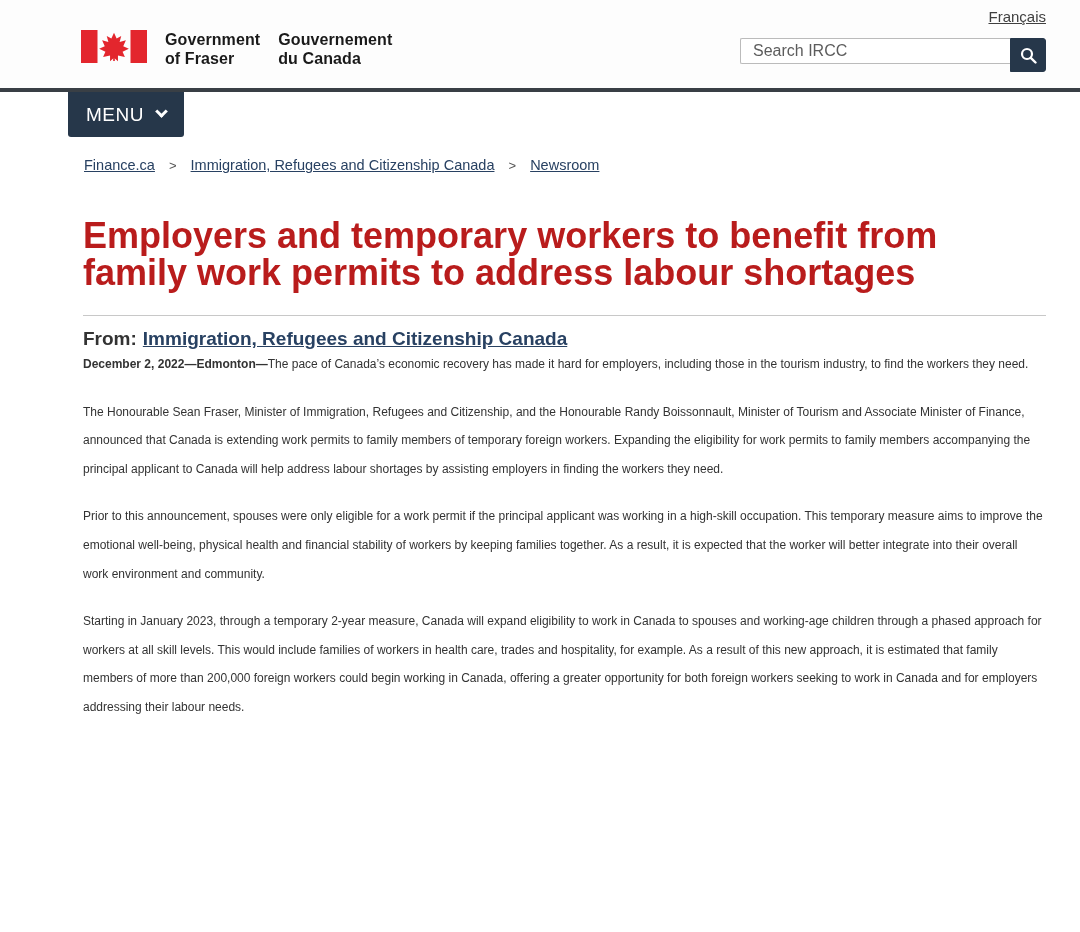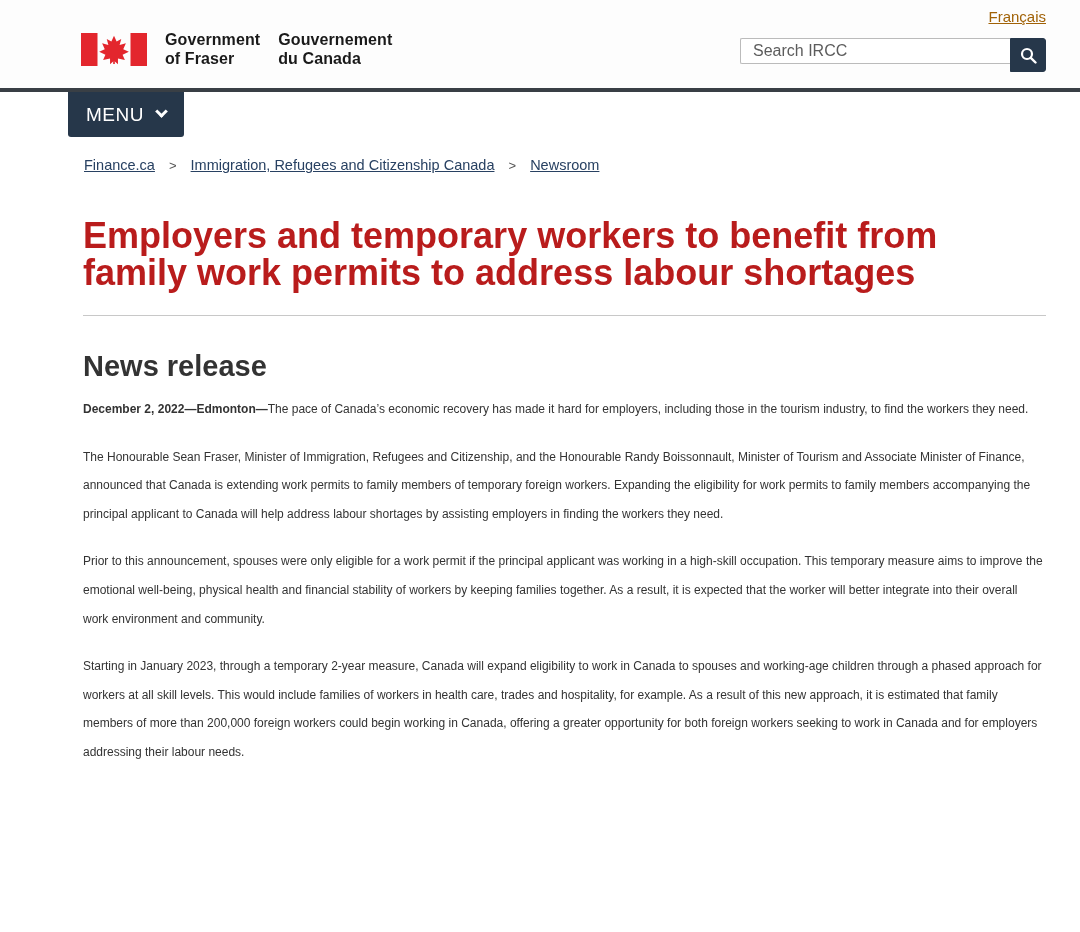--- a/index.html
+++ b/index.html
@@ -5,22 +5,22 @@
   * { box-sizing: border-box; margin: 0; padding: 0; }
   html, body { width: 1080px; height: 932px; overflow: hidden; }
   body {
     font-family: "Liberation Sans", sans-serif;
     color: #333;
     background: #fff;
   }
   
   .site-header { position: relative; height: 88px; background: #fdfdfd; }
   .lang-row { position: absolute; top: 8px; right: 34px; }
-  .lang-row a { color: #a16207; font-size: 15px; text-decoration: underline; }
-  .fip { position: absolute; left: 81px; top: 30px; display: flex; align-items: center; gap: 18px; cursor: pointer; }
+  .lang-row a { color: #404040; font-size: 15px; text-decoration: underline; }
+  .fip { position: absolute; left: 81px; top: 30px; display: flex; align-items: flex-start; gap: 18px; cursor: pointer; }
   .fip svg.flag { width: 66px; height: 33px; display: block; }
   .fip-col { font-size: 16px; font-weight: 700; line-height: 19px; color: #1a1a1a; letter-spacing: 0.1px; }
   .search-wrap { position: absolute; top: 38px; right: 34px; display: flex; }
   .search-wrap input {
     width: 270px; height: 26px; border: 1px solid #bbb; border-right: none;
     border-radius: 2px 0 0 2px; padding: 0 12px; font-size: 16px;
     font-family: "Liberation Sans", sans-serif; color: #333; outline: none;
   }
   .search-wrap input::placeholder { color: #5c5c5c; }
   .search-btn {
@@ -102,22 +102,24 @@
   <a href="#">Finance.ca</a>
   <span class="sep">&gt;</span>
   <a href="#">Immigration, Refugees and Citizenship Canada</a>
   <span class="sep">&gt;</span>
   <a href="#">Newsroom</a>
 </nav>
 
 <main class="content">
   <h1 class="page-title">Employers and temporary workers to benefit from family work permits to address labour shortages</h1>
 
+  <p class="from-line">
+    <strong>From:</strong><a href="#">Immigration, Refugees and Citizenship Canada</a>
+  </p>
 
-  <h2 class="section-heading">News release</h2>
 
   <p class="body-p">
     <strong>December 2, 2022—Edmonton—</strong><span>The pace of Canada’s economic recovery has made it hard for employers, including those in the tourism industry, to find the workers they need.</span>
   </p>
 
   <p class="body-p">The Honourable Sean Fraser, Minister of Immigration, Refugees and Citizenship, and the Honourable Randy Boissonnault, Minister of Tourism and Associate Minister of Finance, announced that Canada is extending work permits to family members of temporary foreign workers. Expanding the eligibility for work permits to family members accompanying the principal applicant to Canada will help address labour shortages by assisting employers in finding the workers they need.</p>
 
   <p class="body-p">Prior to this announcement, spouses were only eligible for a work permit if the principal applicant was working in a high-skill occupation. This temporary measure aims to improve the emotional well-being, physical health and financial stability of workers by keeping families together. As a result, it is expected that the worker will better integrate into their overall work environment and community.</p>
 
   <p class="body-p">Starting in January 2023, through a temporary 2-year measure, Canada will expand eligibility to work in Canada to spouses and working-age children through a phased approach for workers at all skill levels. This would include families of workers in health care, trades and hospitality, for example. As a result of this new approach, it is estimated that family members of more than 200,000 foreign workers could begin working in Canada, offering a greater opportunity for both foreign workers seeking to work in Canada and for employers addressing their labour needs.</p>

